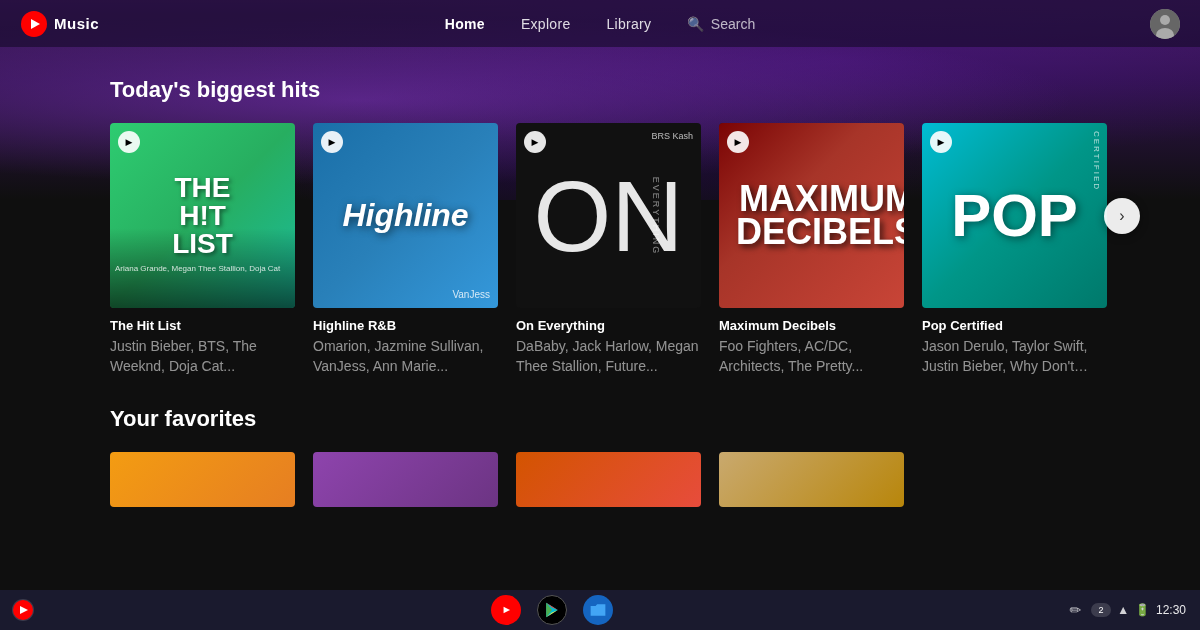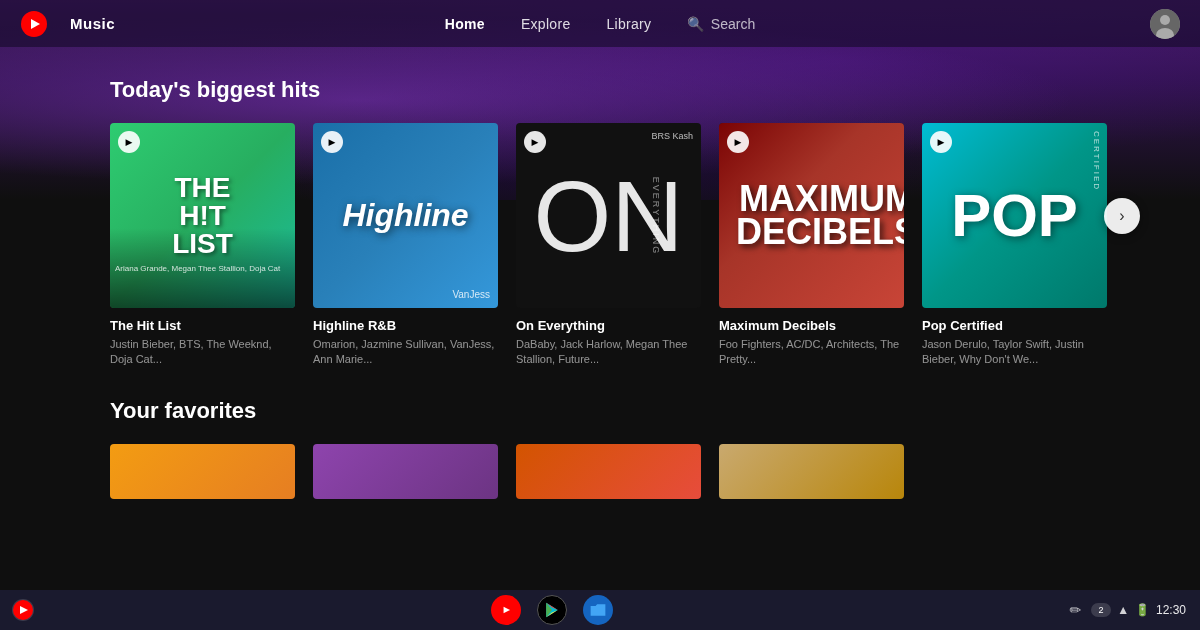--- a/index.html
+++ b/index.html
@@ -43,21 +43,21 @@
       justify-content: center;
       padding: 0 20px;
       height: 47px;
       background: rgba(20, 10, 40, 0.6);
     }
     .navbar-logo {
       position: absolute;
       left: 20px;
       display: flex;
       align-items: center;
-      gap: 22px;
+      gap: 6px;
     }
     .yt-music-icon {
       width: 28px;
       height: 28px;
     }
     .logo-text {
       font-size: 15px;
       font-weight: 600;
       color: #fff;
       letter-spacing: 0.5px;
@@ -298,21 +298,21 @@
     .card-title {
       font-size: 13px;
       font-weight: 600;
       color: #fff;
       margin-bottom: 4px;
       white-space: nowrap;
       overflow: hidden;
       text-overflow: ellipsis;
     }
     .card-subtitle {
-      font-size: 11px;
+      font-size: 14px;
       color: rgba(255,255,255,0.55);
       line-height: 1.4;
       display: -webkit-box;
       -webkit-line-clamp: 2;
       -webkit-box-orient: vertical;
       overflow: hidden;
     }
 
     
     .next-btn {

